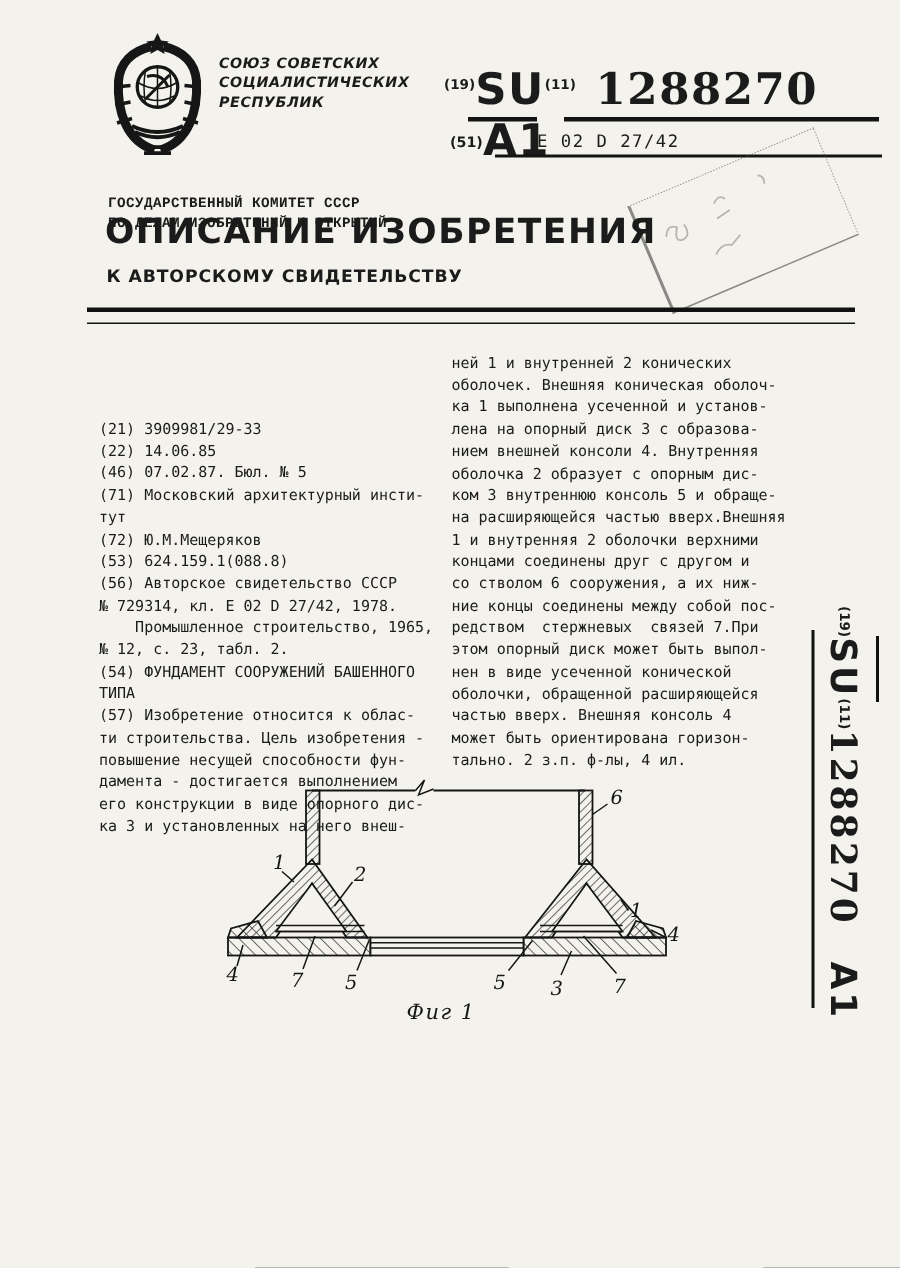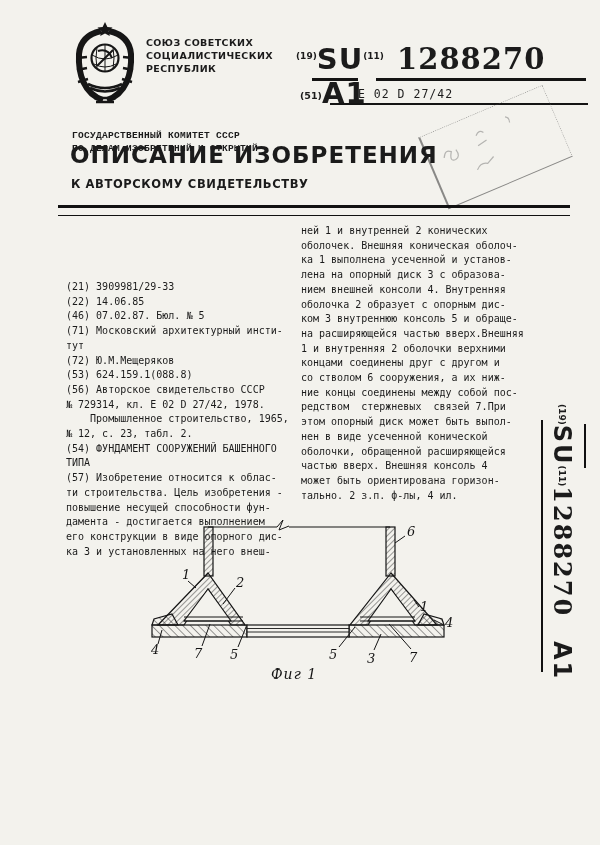--- a/index.html
+++ b/index.html
@@ -3,41 +3,41 @@
 <meta charset="utf-8">
 <style>
   html,body{margin:0;padding:0;background:#888;}
   .page{
     position:relative; width:600px; height:845px; margin:0 auto;
     background:#f3f2ed; color:#1b1b1b; overflow:hidden;
     font-family:"DejaVu Sans", sans-serif;
   }
   .abs{position:absolute;}
   
-  .country-label{left:146px; top:36px; font-size:9.5px; font-weight:bold; line-height:13px; white-space:pre; letter-spacing:.4px;}
+  .country-label{left:146px; top:36px; font-size:9.5px; font-weight:bold; line-height:13px; white-space:pre; letter-spacing:.4px;font-style:italic;}
   .committee-label{left:72px; top:130px; font-size:9.5px; font-weight:bold; line-height:12.5px; white-space:pre; letter-spacing:.3px;font-family:Liberation Mono, monospace;}
   .docid{left:296px; top:42px; width:300px; height:60px;}
   .sup{font-size:9px; font-weight:bold; position:relative; top:-10px;}
   .big{font-size:29px; font-weight:bold; letter-spacing:1px;}
   .serifnum{font-family:"DejaVu Serif", serif;}
   .rule{background:#141414;}
   .ipc-prefix{left:300px; top:90px; font-size:9.5px; font-weight:bold;}
   .ipc-class{left:331px; top:87px; font-size:11.5px; font-family:"DejaVu Sans Mono", monospace; letter-spacing:1px;margin-left:27px;}
   .title-main{left:70px; top:142px; font-size:23px; font-weight:bold; letter-spacing:1px;}
   .title-sub{left:71px; top:177px; font-size:11.5px; font-weight:bold; letter-spacing:.6px;}
   .double-rule{left:58px; top:205px; width:512px; height:7px; border-top:3px solid #111; border-bottom:1.5px solid #111;}
   
   .stamp{left:428px; top:108px; width:132px; height:76px;
     transform:rotate(-23deg); opacity:.55;
     border-top:1px dotted #555; border-right:1px dotted #666;
     border-left:2px solid #333; border-bottom:1.5px solid #333;}
   
   .col{font-family:"DejaVu Sans Mono", monospace; font-size:10px; line-height:14.7px; white-space:pre;}
   .col-left{left:66px; top:236px; width:232px;margin-top:44px;}
-  .col-right{left:301px; top:224px; width:240px;}
+  .col-right{left:301px; top:236px; width:240px;}
   
   .sidebar{left:548px; top:404px; writing-mode:vertical-rl; text-orientation:mixed;
     font-weight:bold; white-space:nowrap;}
   .sb-sup{font-size:9px; font-weight:bold;}
   .sb-big{font-size:24px; letter-spacing:2px;}
   .sb-kind{margin-top:24px;}
   .sb-line{left:541px; top:420px; width:2px; height:252px; background:#111;}
   .sb-line2{left:584px; top:424px; width:2px; height:44px; background:#111;}
   
   .figure-wrap{left:128px; top:517px; width:400px; height:180px;}

